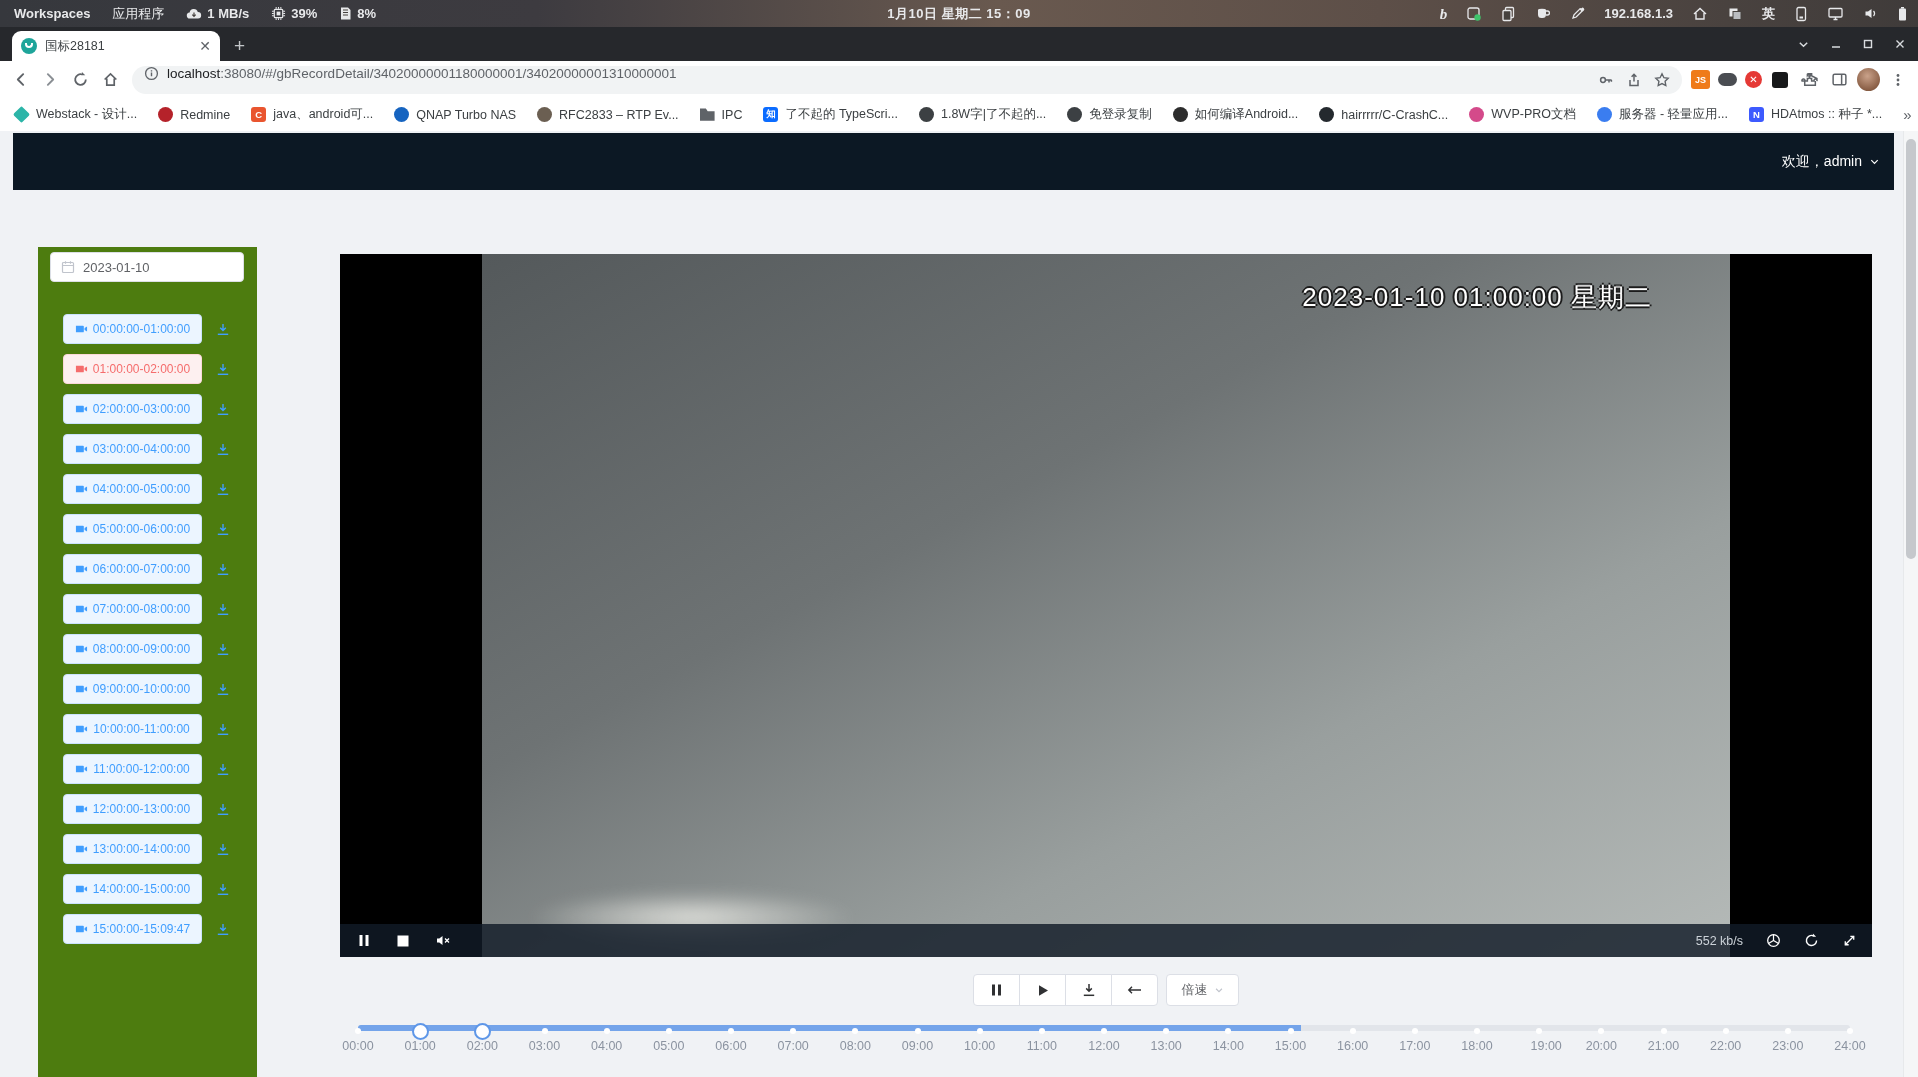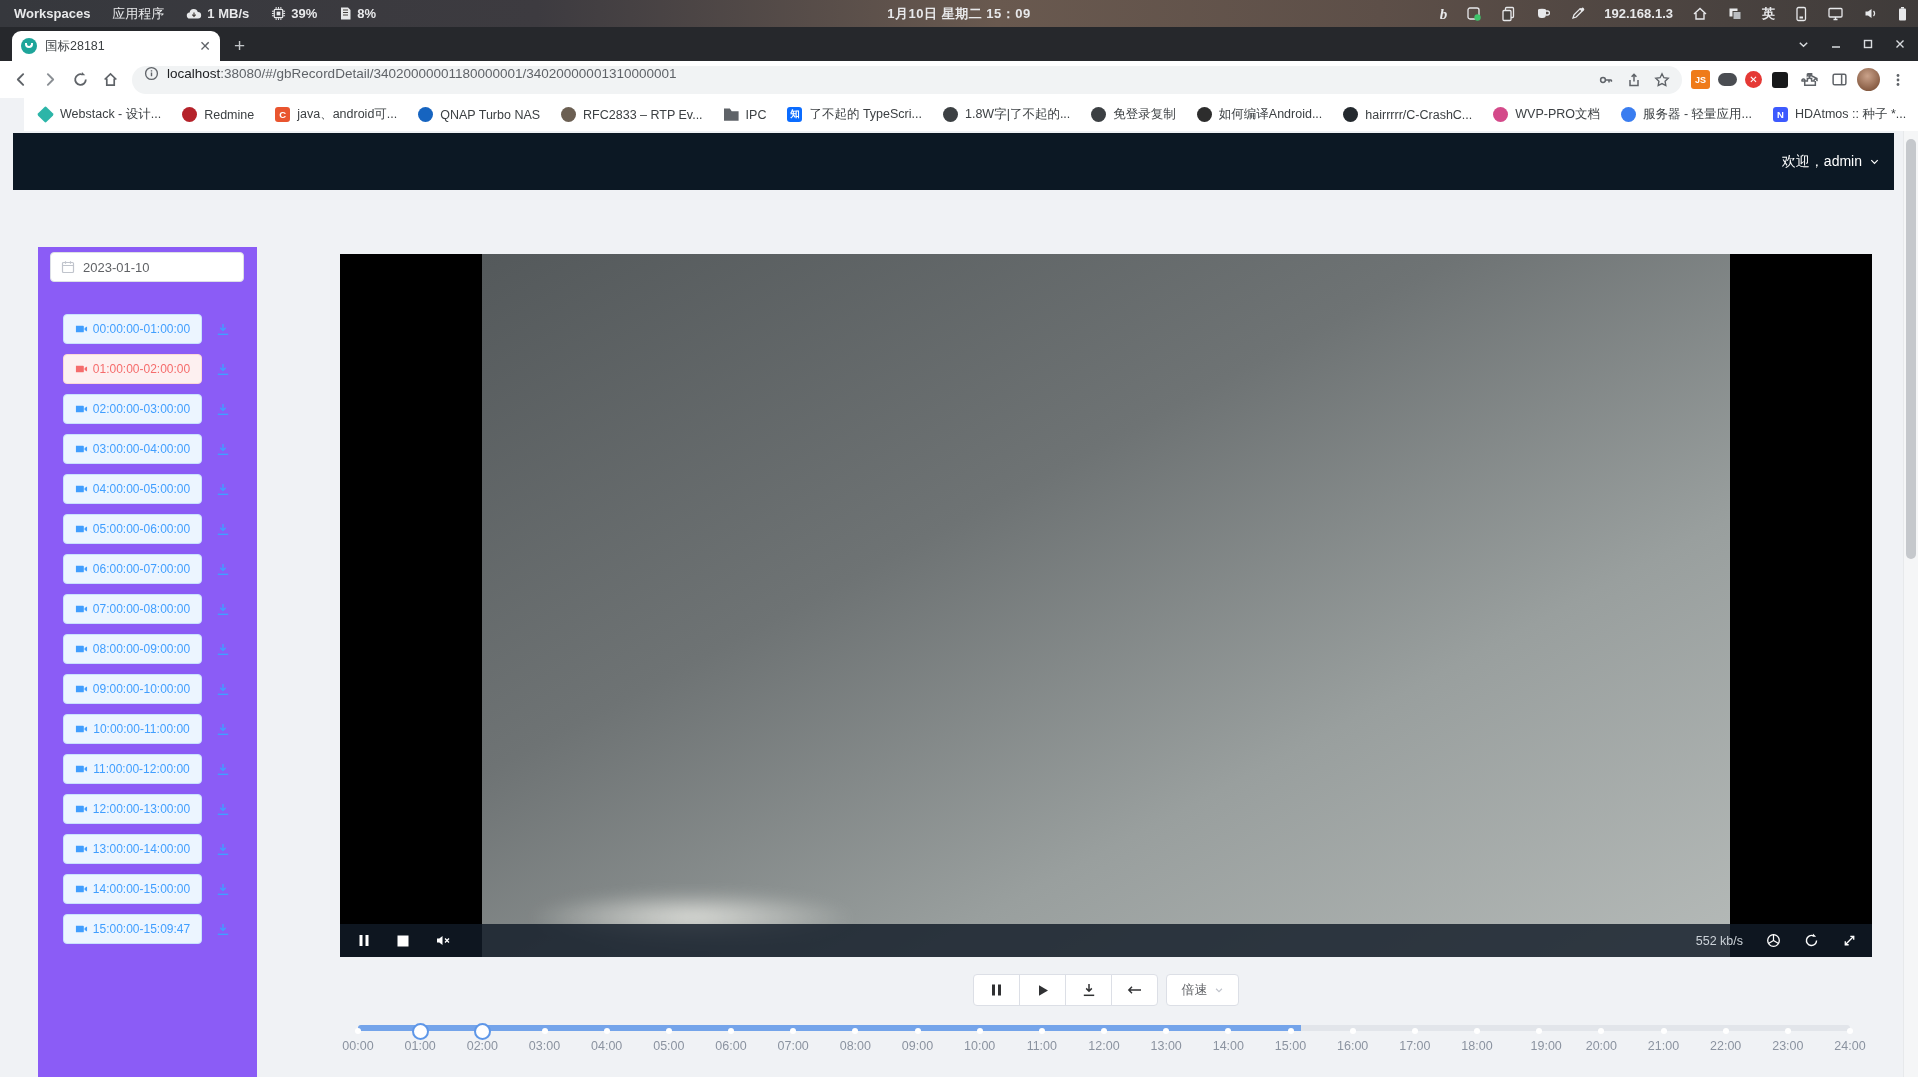--- a/index.html
+++ b/index.html
@@ -40,21 +40,21 @@
   .ext-js{width:19px;height:19px;border-radius:3px;background:#ef7b1a;color:#fff;font-size:9px;font-weight:bold;
           display:flex;align-items:center;justify-content:center;flex:none;}
   .ext-pill{width:19px;height:13px;border-radius:7px;background:#4a4d52;flex:none;}
   .ext-red{width:17px;height:17px;border-radius:50%;background:#e53935;color:#fff;font-size:10px;font-weight:bold;
            display:flex;align-items:center;justify-content:center;flex:none;}
   .ext-black{width:16px;height:16px;background:#17181a;border-radius:3px;flex:none;}
   .avatar{width:23px;height:23px;border-radius:50%;background:radial-gradient(circle at 45% 35%,#caa28a,#8a5f46 70%,#6d4a36);flex:none;}
 
   
   .bookbar{height:33px;background:#fff;display:flex;align-items:center;gap:21px;padding:0 14px;
-           font-size:12.5px;color:#3c4043;margin-left:24px;}
+           font-size:12.5px;color:#3c4043;}
   .bm{display:flex;align-items:center;gap:7px;white-space:nowrap;}
   .bm-ic{width:15px;height:15px;border-radius:50%;display:flex;align-items:center;justify-content:center;
          color:#fff;font-size:9.5px;font-weight:bold;flex:none;}
   .bm-square{border-radius:3px;}
   .bm-diamond{border-radius:2px;transform:rotate(45deg) scale(.8);}
   .bm-folder{border-radius:1px;clip-path:polygon(0 10%,42% 10%,54% 28%,100% 28%,100% 92%,0 92%);}
   .bm-overflow{margin-left:auto;color:#5f6368;font-size:15px;}
 
   
   .app{position:absolute;top:131px;left:0;right:0;bottom:0;background:#f0f2f5;}
@@ -66,21 +66,21 @@
   .nav-welcome{margin-left:auto;color:#fff;font-size:14px;display:flex;align-items:center;gap:7px;padding-right:14px;}
 
   .crumb{height:45px;background:#fff;border-bottom:1px solid #e6e9ef;display:flex;align-items:center;padding-left:17px;}
   .crumb-back{display:flex;align-items:center;gap:7px;color:#606266;font-size:14px;}
   .crumb-div{width:1px;height:16px;background:#dcdfe6;margin:0 15px;}
   .crumb-title{font-size:17px;font-weight:bold;color:#303133;}
 
   .content{position:absolute;top:105px;left:0;right:0;bottom:0;}
 
   
-  .side-card{position:absolute;left:25px;top:9px;bottom:0;width:219px;background:#8b5cf6;}
+  .side-card{position:absolute;left:25px;top:9px;bottom:0;width:219px;background:#4d7c0f;}
   .date-input{margin:5px 13px 0 12px;height:28px;border:1px solid #dcdfe6;border-radius:4px;background:#fff;
               display:flex;align-items:center;padding:0 10px;gap:8px;font-size:13px;color:#606266;}
   .rec-list{margin-top:32px;padding-left:25px;}
   .rec-row{display:flex;align-items:center;height:30px;margin-bottom:10px;}
   .rec-pill{width:139px;height:30px;box-sizing:border-box;border:1px solid #c9e2fd;background:#ecf5ff;color:#409eff;
             border-radius:4px;font-size:12px;display:flex;align-items:center;justify-content:center;gap:5px;
             padding:0;font-family:inherit;white-space:nowrap;}
   .rec-pill.selected{background:#fdf0f0;border-color:#fbd8d8;color:#f56c6c;}
   .rec-dl{margin-left:14px;color:#409eff;display:flex;}
 
@@ -665,20 +665,21 @@
                 </svg>
               </span>
             </div>
           </div>
       </div>
 
       <div class="player">
         <div class="video">
           <div class="smear"></div>
         </div>
+        <div class="osd">2023-01-10 01:00:00 星期二</div>
         <div class="vctrl">
           <div class="vctrl-left">
             <span>
                 <svg width="12" height="13" viewBox="0 0 12 13">
                   <rect x="1.5" y="1" width="3" height="11" fill="#fff"></rect>
                   <rect x="7.5" y="1" width="3" height="11" fill="#fff"></rect>
                 </svg>
               </span>
             <span>
                 <svg width="12" height="12" viewBox="0 0 12 12">

